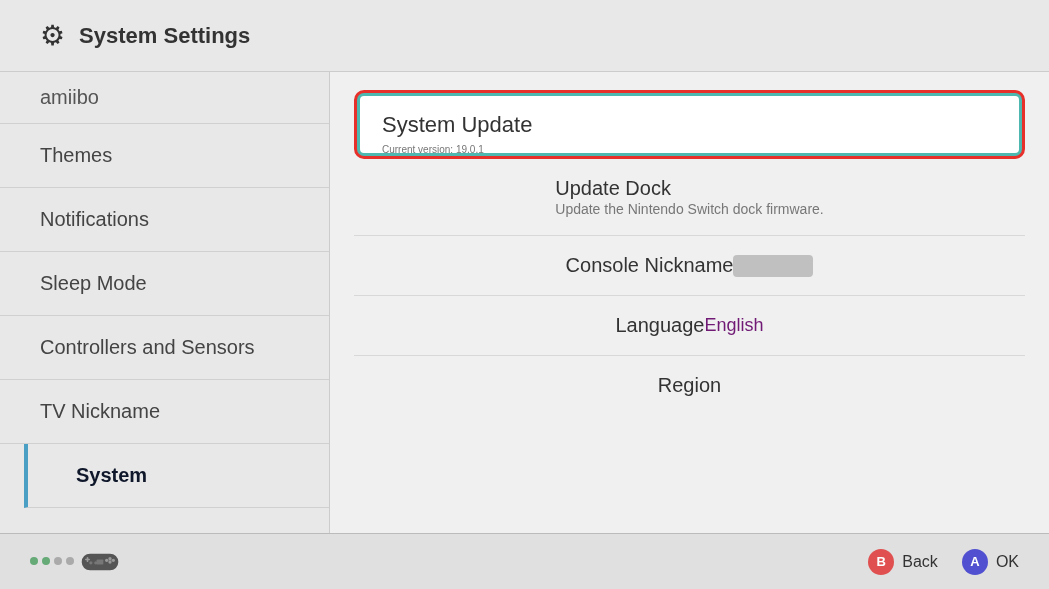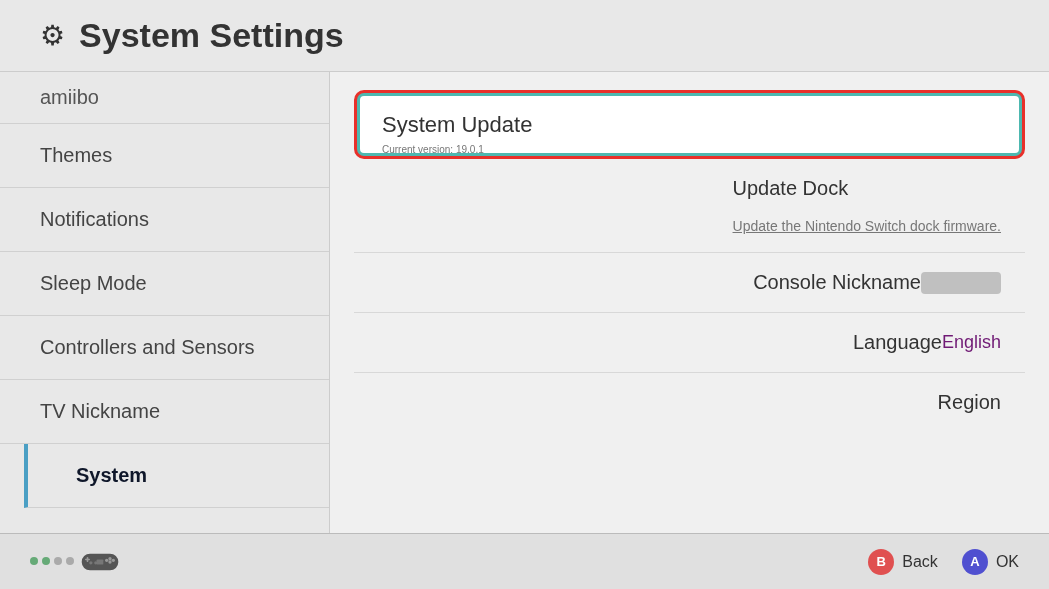--- a/index.html
+++ b/index.html
@@ -23,21 +23,21 @@
       height: 72px;
     }
 
     .header-icon {
       font-size: 28px;
       margin-right: 14px;
       color: #333;
     }
 
     .header-title {
-      font-size: 34px;
+      font-size: 22px;
       font-weight: 600;
       color: #333;
     }
 
     
     .main-layout {
       display: flex;
       height: calc(589px - 72px - 56px);
     }
 
@@ -105,42 +105,41 @@
 
     .system-update-version {
       font-size: 10px;
       color: #777;
     }
 
     
     .content-row {
       display: flex;
       align-items: center;
-      justify-content: flex-end;
+      justify-content: center;
       padding: 18px 24px;
       border-bottom: 1px solid #d8d8d8;
       margin: 0 24px;
       cursor: pointer;
     }
 
     .content-row:first-of-type {
       margin-top: 6px;
     }
 
     .content-row-title {
       font-size: 20px;
       color: #333;
       font-weight: 400;
     }
 
     .content-row-sub {
       font-size: 14px;
       color: #777;
-      margin-top: 18px;
-      text-decoration: underline;
+      margin-top: 1px;
     }
 
     .content-row-value {
       font-size: 18px;
       color: #701a75;
     }
 
     
     .blurred-value {
       background: #c0c0c0;

